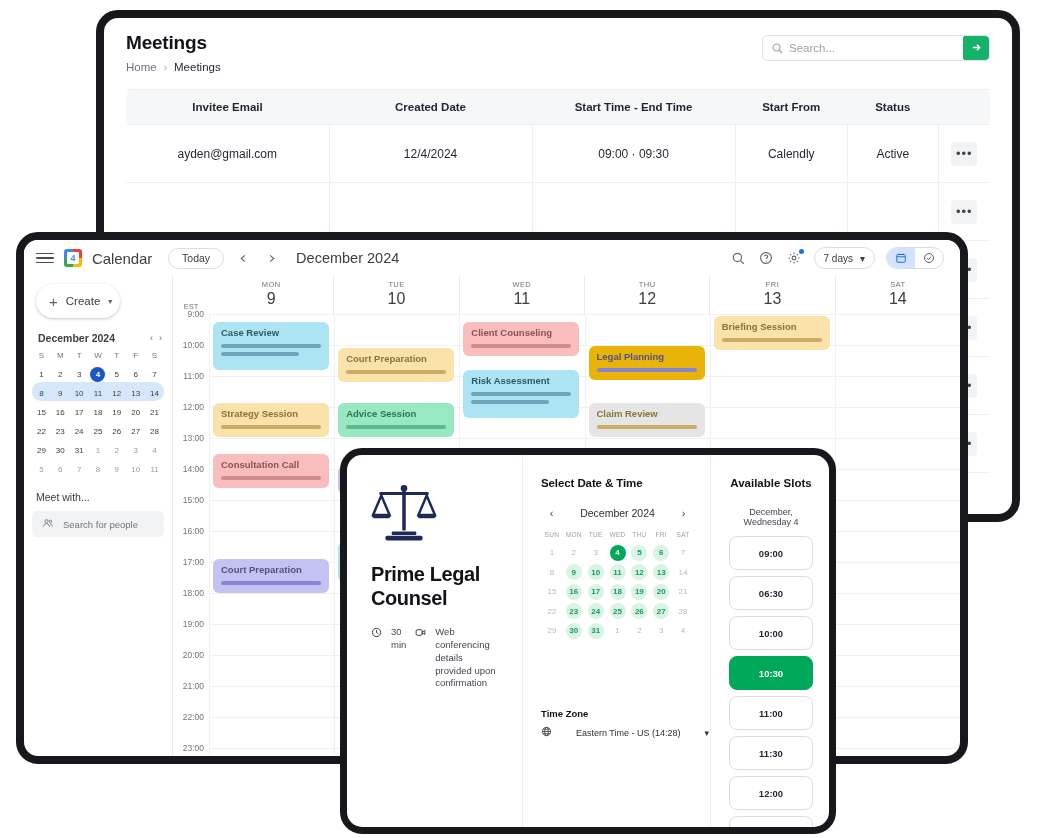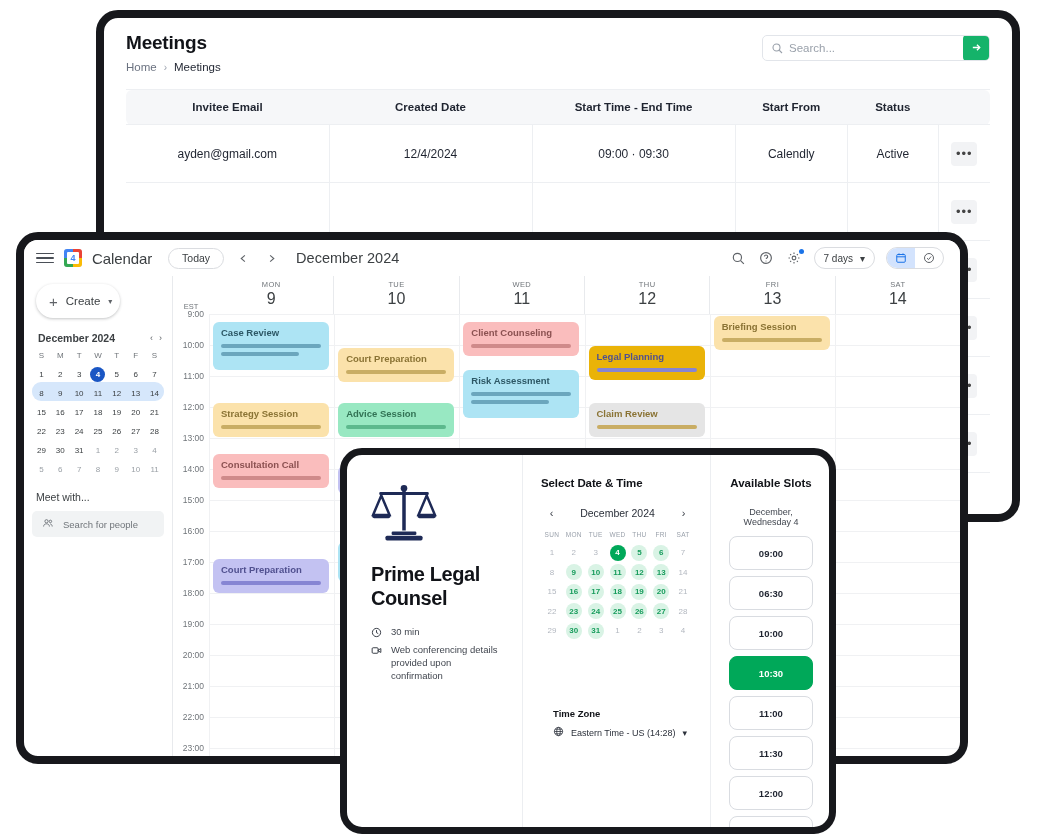--- a/index.html
+++ b/index.html
@@ -172,43 +172,43 @@
   
   #booking-modal {
     position: absolute; left: 340px; top: 448px;
     width: 496px; height: 386px;
     background:#fff; border: 7px solid #17181c; border-radius: 22px;
     display:flex; overflow:hidden;
   }
   .bm-left { width: 176px; flex:none; padding: 28px 22px 0 24px; border-right:1px solid #eceef1; }
   .scales { width: 66px; height: 62px; margin-bottom: 14px; }
   .bm-org { font-size: 20px; font-weight: bold; color:#111318; line-height: 1.18; letter-spacing: -.4px; }
-  .bm-meta { margin-top: 16px; display:flex; flex-direction: column; gap: 2px; }
+  .bm-meta { margin-top: 16px; display:flex; flex-direction: row; gap: 9px; }
   .meta-row { display:flex; gap: 9px; align-items: flex-start; font-size: 9.5px; color:#41464f; line-height: 1.35; }
   .meta-row .mi { flex: none; margin-top: 1px; color:#2b303a; }
   .bm-desc { margin-top: 17px; font-size: 9.5px; color:#41464f; line-height: 1.62; }
 
   .bm-mid { width: 188px; flex:none; padding: 22px 16px 0 18px; border-right:1px solid #eceef1; position: relative;}
   .bm-h { font-size: 11.5px; font-weight:bold; color:#111318; letter-spacing:-.1px; }
   .dp-head { display:flex; align-items:center; justify-content:center; gap: 12px; margin: 16px 0 6px 0; }
   .dp-head .dpnav { width:16px;height:16px;display:flex;align-items:center;justify-content:center;
     color:#3d424b; font-size:11px; cursor:pointer; }
   .dp-title { font-size: 10.5px; color:#2b303a; min-width: 92px; text-align:center; }
   table.dp { width:100%; border-collapse: collapse; }
   table.dp th { font-size: 6.5px; color:#9aa1ab; font-weight: normal; height: 14px; letter-spacing:.3px;}
   table.dp td { text-align:center; height: 19px; }
   table.dp td .dd {
     display:inline-flex; align-items:center; justify-content:center;
     width:16px;height:16px;border-radius:50%; font-size:8px; color:#b3b8c0;
   }
   table.dp td .dd.avail { background:#d9f3e5; color:#179c5c; font-weight:bold; cursor:pointer; }
   table.dp td .dd.sel { background:#00a859; color:#fff; font-weight:bold; cursor:pointer; }
-  .tz-block { position:absolute; left:30px; bottom: 88px; }
+  .tz-block { position:absolute; left:18px; bottom: 88px; }
   .tz-h { font-size: 9.5px; font-weight:bold; color:#111318; }
-  .tz-v { margin-top:7px; display:flex; align-items:center; gap:7px; font-size:9px; color:#2b303a; cursor:pointer;}
+  .tz-v { margin-top:7px; display:flex; align-items:center; gap:24px; font-size:9px; color:#2b303a; cursor:pointer;}
 
   .bm-right { flex:1; padding: 22px 16px 0 18px; overflow: hidden; }
   .slots-h { font-size: 11.5px; font-weight:bold; color:#111318; text-align:center; }
   .slots-date { font-size: 9px; color:#41464f; text-align:center; margin: 18px 0 9px 0; }
   .slot {
     height: 34px; border:1px solid #d9dce1; border-radius:8px; margin-bottom: 6px;
     display:flex; align-items:center; justify-content:center;
     font-size: 9.5px; font-weight:bold; color:#1f2430; cursor:pointer; background:#fff;
   }
   .slot.sel { background:#00a859; border-color:#00a859; color:#fff; }

